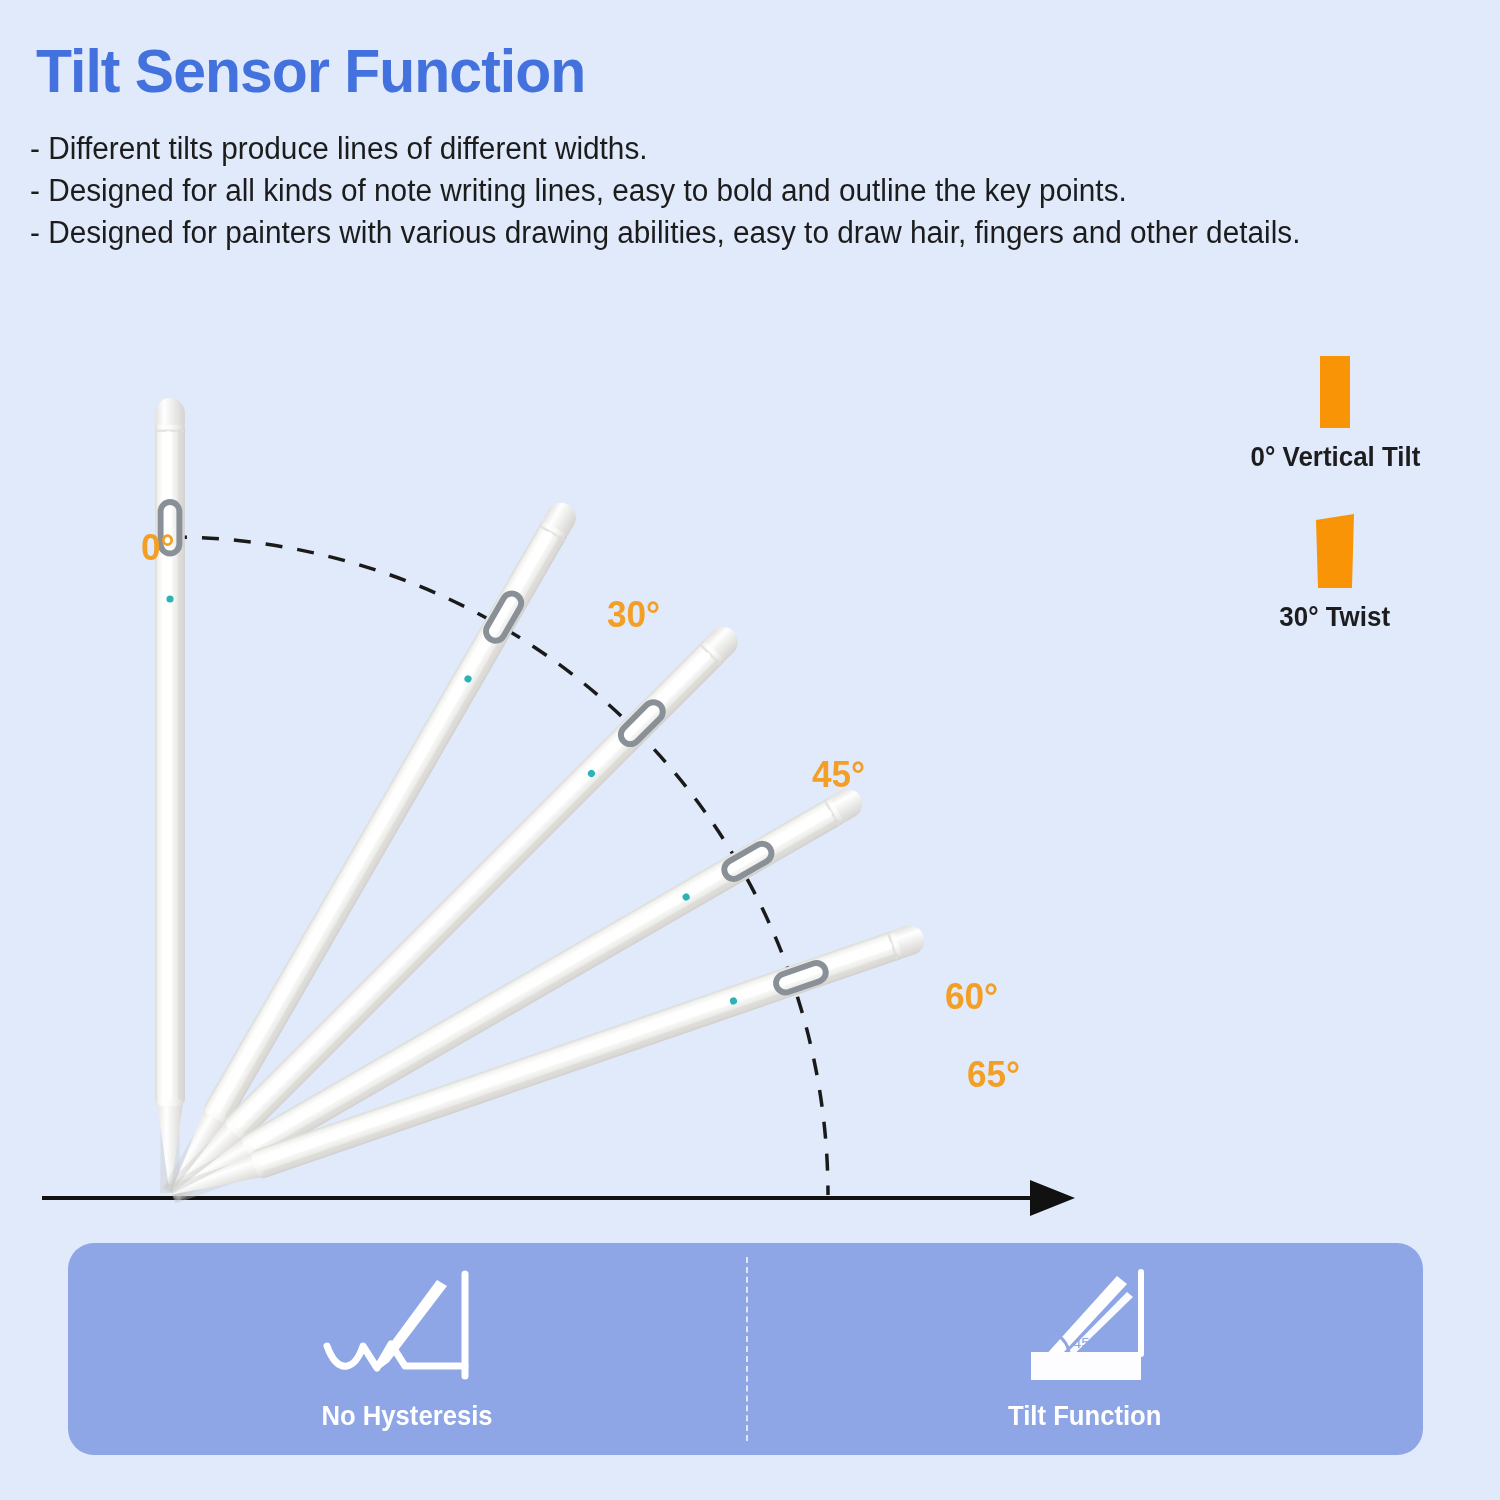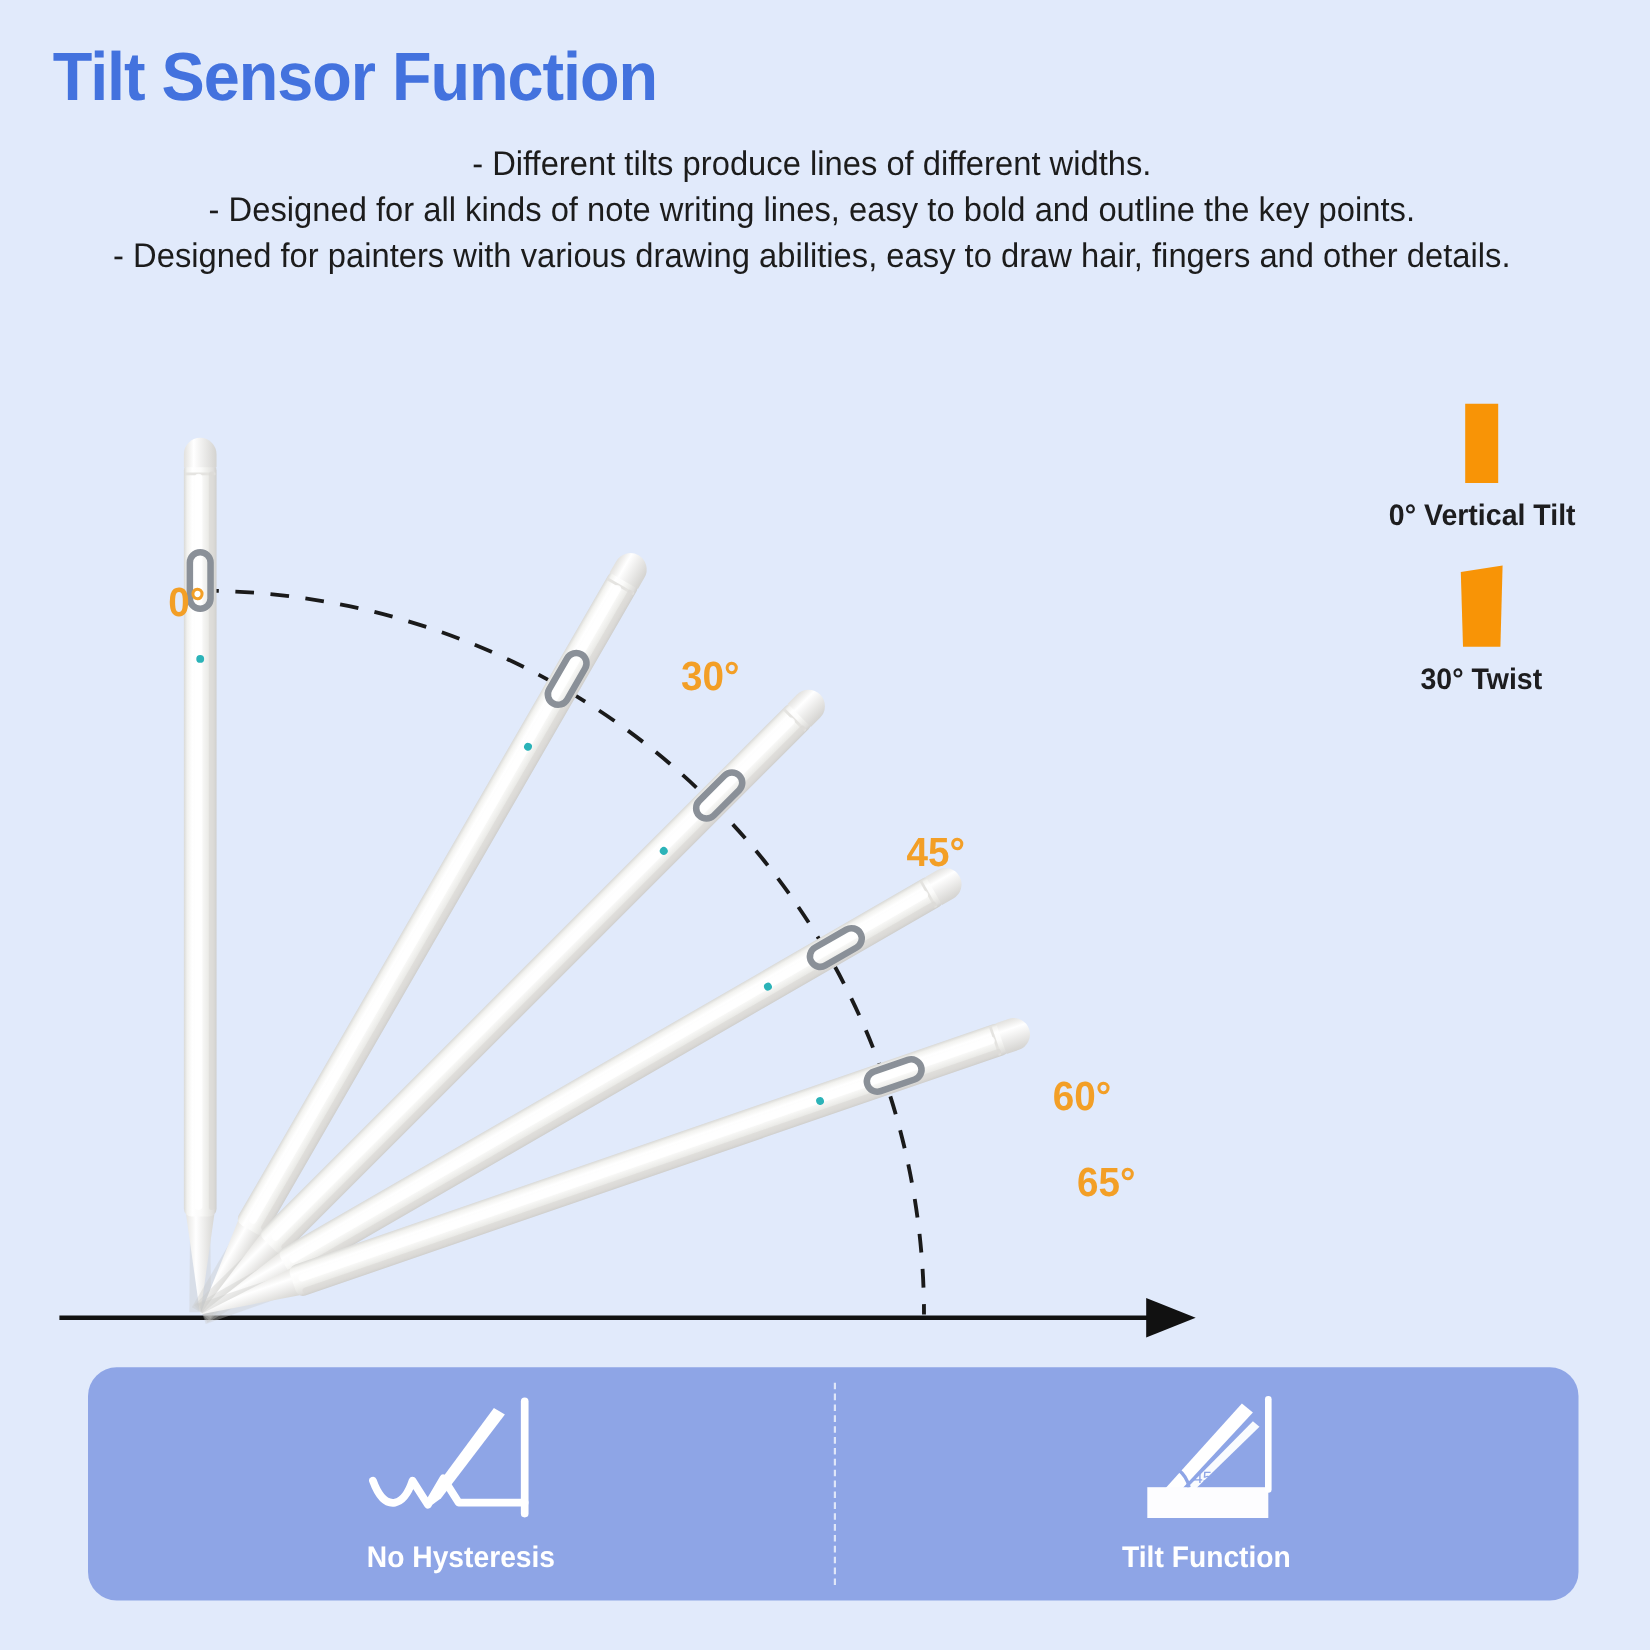--- a/index.html
+++ b/index.html
@@ -3,37 +3,36 @@
 <meta charset="utf-8">
 <style>
   html,body{margin:0;padding:0;}
   body{
     width:1500px;height:1500px;
     background:#e1eafb;
     font-family:"Liberation Sans", sans-serif;
     overflow:hidden;
     position:relative;
   }
-  #page{position:absolute;inset:0;margin-left:12px;}
+  #page{position:absolute;inset:0;}
 
   
   .title{
     position:absolute;left:36px;top:36px;
     font-size:62px;line-height:70px;
     font-weight:bold;
     letter-spacing:-1px;
     color:#4372de;
     transform:scaleX(.95);
     transform-origin:left center;
     white-space:nowrap;
   }
   .bullets{
     position:absolute;left:30px;top:128px;width:1450px;
     color:#1c1c1c;
-    text-align:center;
   }
   .bullet{
     font-size:31px;line-height:42px;
     white-space:nowrap;
     transform:scaleX(.96);
     transform-origin:left center;
   }
 
   
   #diagram{position:absolute;left:0;top:255px;width:1160px;height:965px;}
@@ -182,21 +181,21 @@
 
     <div class="ang a0">0°</div>
     <div class="ang a30">30°</div>
     <div class="ang a45">45°</div>
     <div class="ang a60">60°</div>
     <div class="ang a65">65°</div>
   </div>
 
   <div id="legend">
 
-    <div class="leg-item" style="top:11px;">
+    <div class="leg-item" style="top:0px;">
       <svg class="leg-swatch" width="110" height="82" viewBox="0 0 110 82">
         <path d="M 40 6 L 70 6 L 70 78 L 40 78 Z" fill="#f89406"></path>
       </svg>
       <div class="leg-label">0° Vertical Tilt</div>
     </div>
 
     <div class="leg-item" style="top:160px;">
       <svg class="leg-swatch" width="110" height="82" viewBox="0 0 110 82">
         <path d="M 36 10 L 74 4 L 72 78 L 38 78 Z" fill="#f89406"></path>
       </svg>

